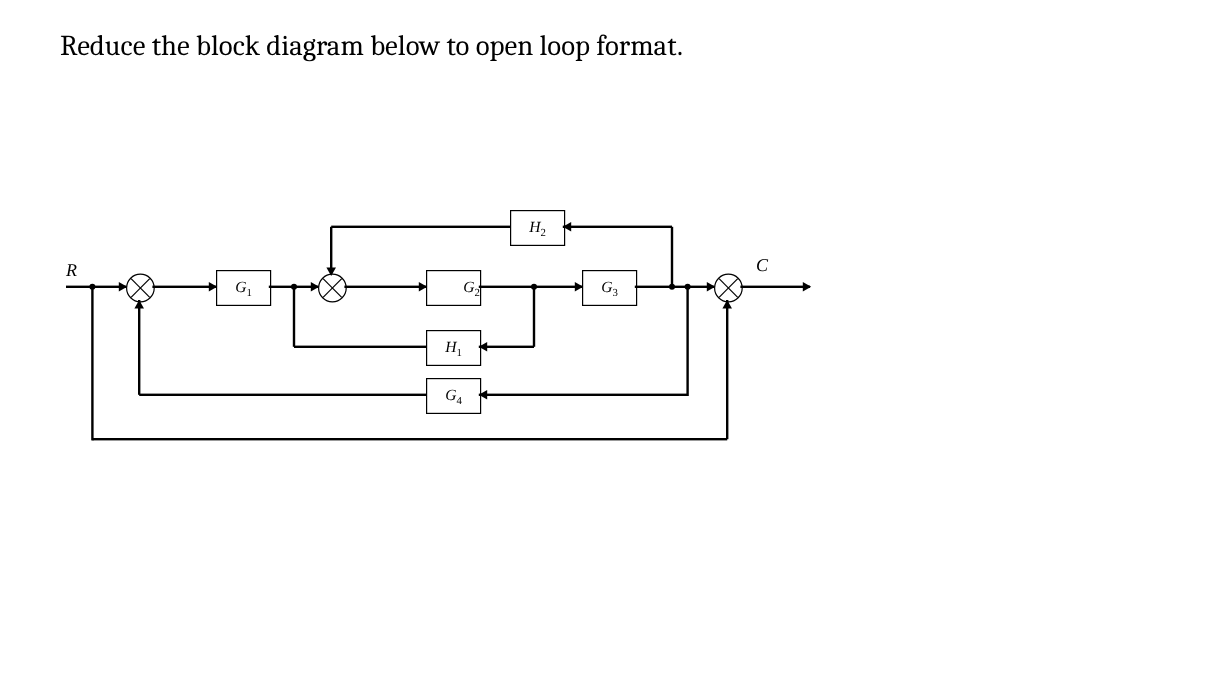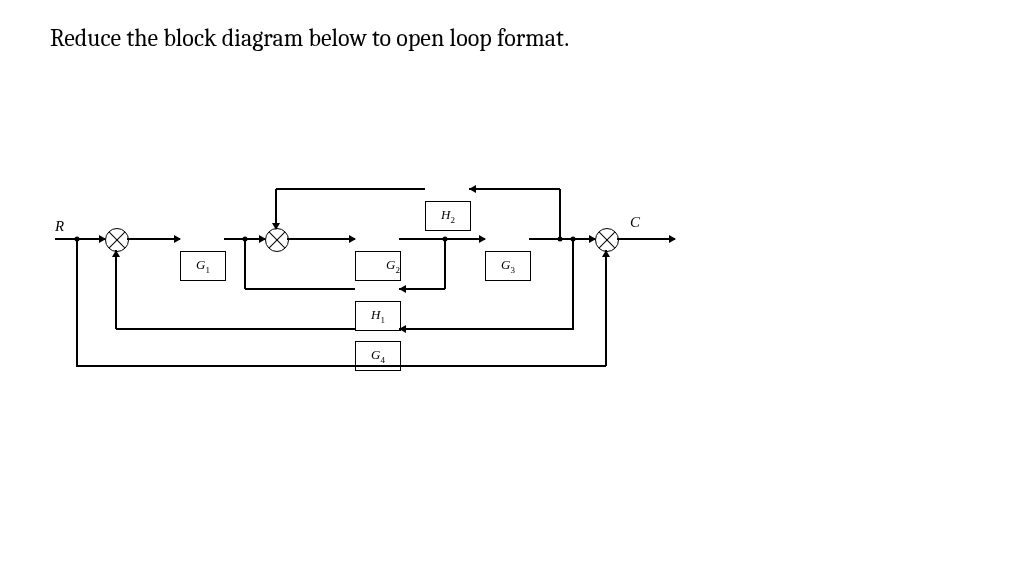--- a/index.html
+++ b/index.html
@@ -1,19 +1,19 @@
 <!DOCTYPE html>
 <html><head>
 <meta charset="utf-8">
 <style>
   html,body{margin:0;padding:0;background:#fff;font-family:Cambria,Georgia,serif;}
   .page{width:1025px;height:582px;position:relative;}
   .title{position:absolute;left:50px;top:24px;font-size:24px;color:#000;}
   .diagram{position:absolute;left:55px;top:170px;width:630px;height:220px;}
-  .block{position:absolute;border:1.5px solid #000;background:#fff;width:44px;height:28px;display:flex;align-items:center;justify-content:center;font-family:'Times New Roman',serif;font-size:13px;font-style:italic;margin-top:26px;}
+  .block{position:absolute;border:1.5px solid #000;background:#fff;width:44px;height:28px;display:flex;align-items:center;justify-content:center;font-family:'Times New Roman',serif;font-size:13px;font-style:italic;}
   .block sub{font-size:9px;font-style:normal;vertical-align:sub;}
   .sum{position:absolute;width:22px;height:22px;border:1.5px solid #000;border-radius:50%;background:#fff;}
   .sum::before,.sum::after{content:"";position:absolute;background:#000;}
   .sum::before{width:1px;height:22px;left:50%;top:0;transform:translateX(-50%) rotate(45deg);}
   .sum::after{width:1px;height:22px;left:50%;top:0;transform:translateX(-50%) rotate(-45deg);}
   .dot{position:absolute;width:5px;height:5px;background:#000;border-radius:50%;transform:translate(-50%,-50%);}
   .hline{position:absolute;height:1.5px;background:#000;}
   .vline{position:absolute;width:1.5px;background:#000;}
   .arrow-r{position:absolute;width:0;height:0;border-top:4px solid transparent;border-bottom:4px solid transparent;border-left:7px solid #000;transform:translateY(-50%);}
   .arrow-l{position:absolute;width:0;height:0;border-top:4px solid transparent;border-bottom:4px solid transparent;border-right:7px solid #000;transform:translateY(-50%);}

